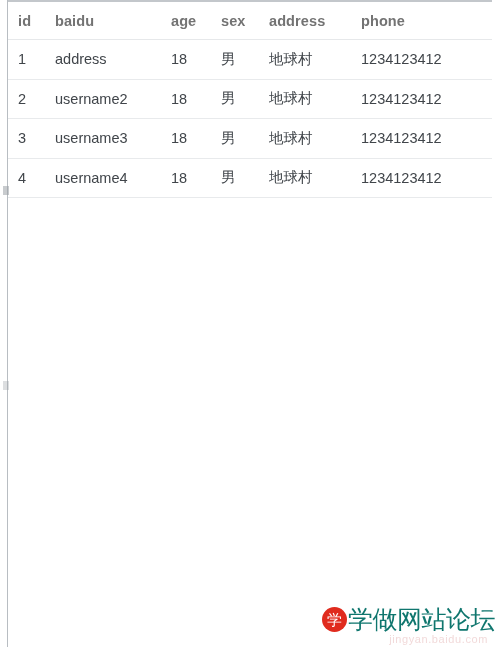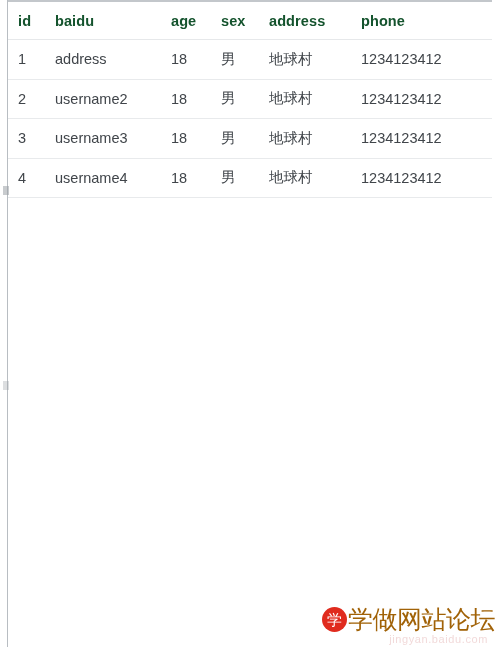--- a/index.html
+++ b/index.html
@@ -57,21 +57,21 @@
     vertical-align: middle;
     white-space: nowrap;
     overflow: hidden;
   }
   table.data-table thead th {
     height: 37px;
     border-top: 2px solid #c3c7cb;
     border-bottom: 1px solid #e6e8ea;
     font-size: 14.5px;
     font-weight: 700;
-    color: #14532d;
+    color: #737373;
     letter-spacing: .1px;
   }
   table.data-table tbody td {
     height: 38.5px;
     border-bottom: 1px solid #e8eaec;
     font-size: 14.5px;
     font-weight: 400;
     color: #40454a;
   }
   
@@ -100,21 +100,21 @@
     color: #ffffff;
     font-size: 15px;
     line-height: 25px;
     text-align: center;
     font-weight: 500;
     flex: 0 0 auto;
   }
   #watermark-text {
     font-size: 25px;
     line-height: 26px;
-    color: #a16207;
+    color: #0f766e;
     font-weight: 500;
     letter-spacing: -0.5px;
   }
   #watermark-url {
     position: absolute;
     right: 12px;
     bottom: 2px;
     font-size: 11px;
     color: #f2dada;
     letter-spacing: .6px;

